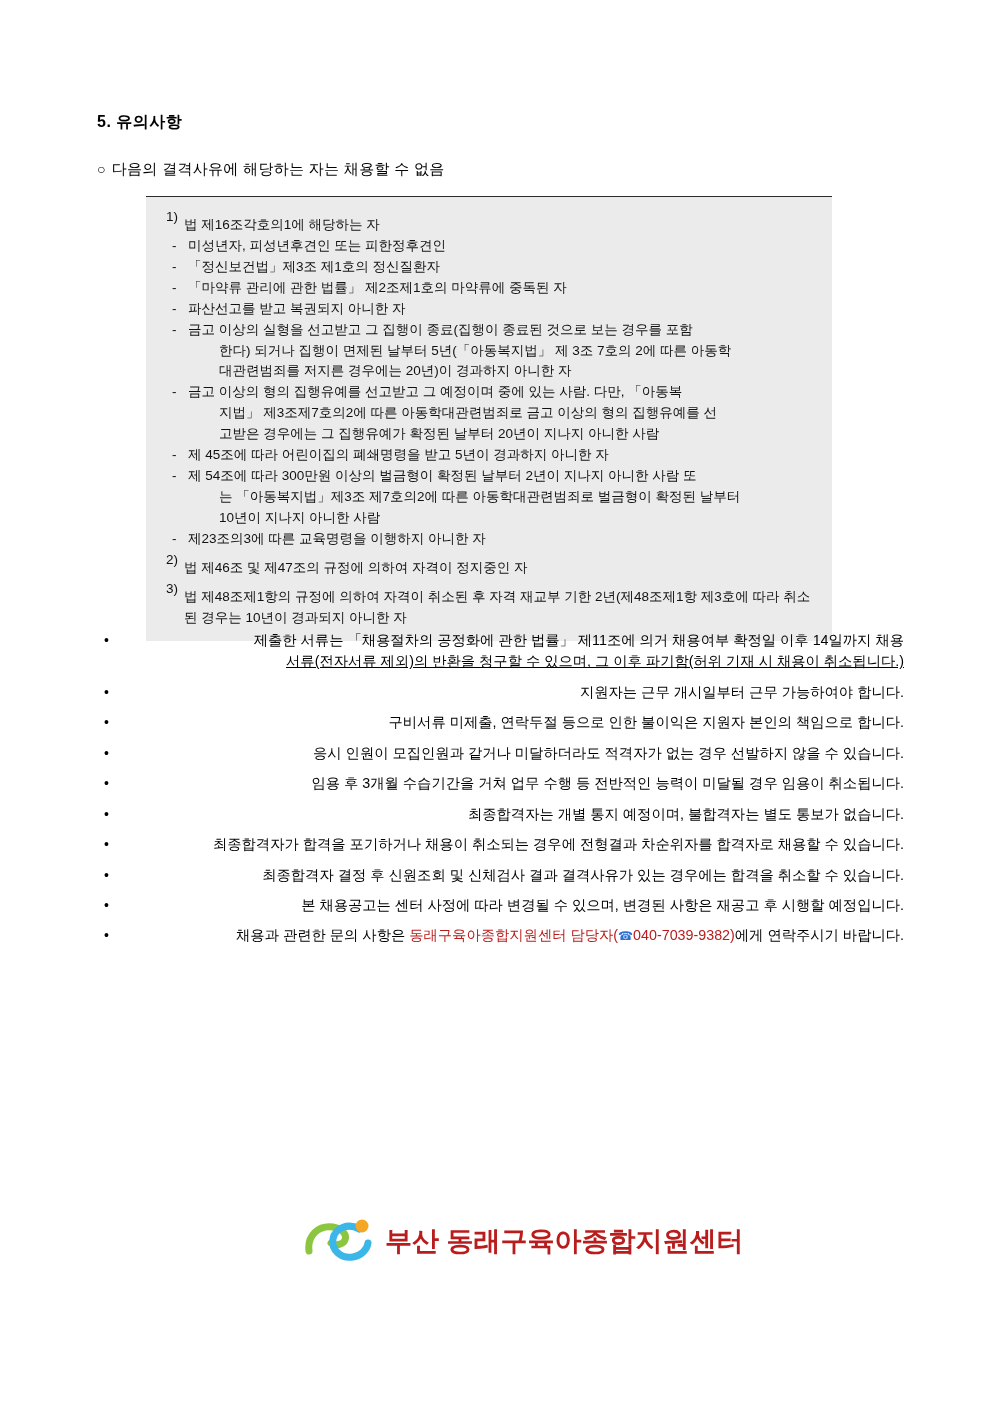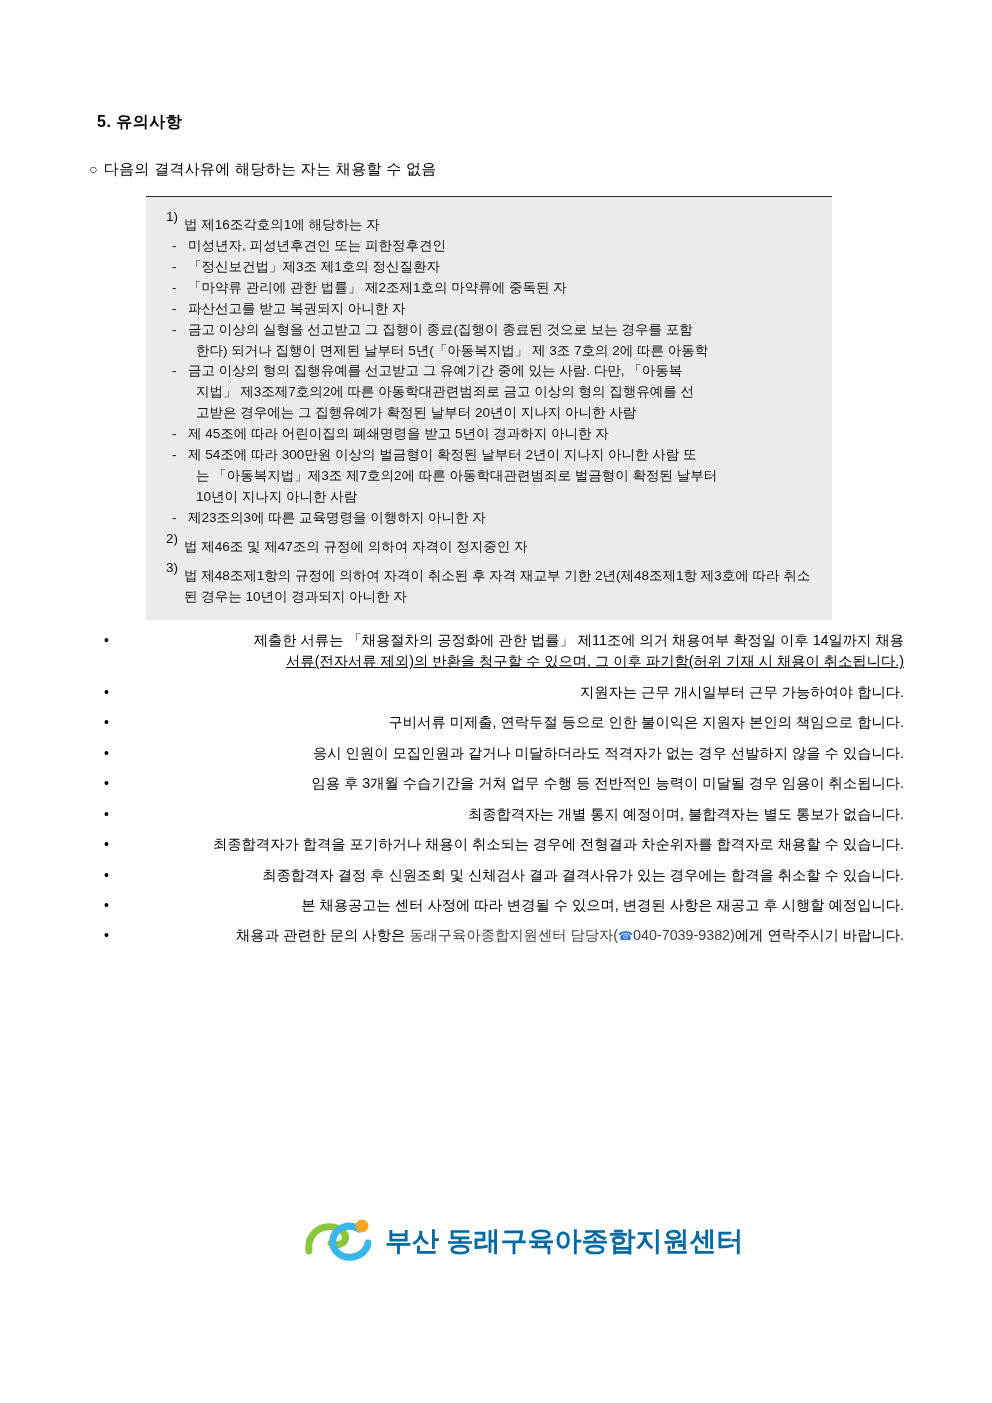--- a/index.html
+++ b/index.html
@@ -25,21 +25,21 @@
   .section-title {
     position: absolute;
     left: 97px;
     top: 112px;
     font-size: 16px;
     font-weight: bold;
     letter-spacing: 0.5px;
   }
   .bullet-circle-line {
     position: absolute;
-    left: 89px;
+    left: 97px;
     top: 160px;
     font-size: 15px;
     letter-spacing: 0.3px;
   }
   .bullet-circle-line .mark {
     margin-right: 6px;
     font-size: 14px;
   }
   .grey-box {
     position: absolute;
@@ -77,20 +77,21 @@
     width: 16px;
     flex: 0 0 16px;
   }
   .gb-subtext {
     flex: 1 1 auto;
     text-indent: 0;
   }
   .gb-subtext .cont {
     display: block;
     padding-left: 8px;
+    margin-left: 23px;
   }
   .notes {
     position: absolute;
     left: 104px;
     top: 630px;
     width: 800px;
     font-size: 14.3px;
     line-height: 1.5;
   }
   .note {
@@ -106,41 +107,41 @@
   .note-text {
     flex: 1 1 auto;
     text-align: right;
   }
   .note-text .cont {
     display: block;
     padding-left: 14px;
     text-decoration: underline;
   }
   .link-blue {
-    color: #404040;
+    color: #b91c1c;
   }
   .logo-wrap {
     position: absolute;
     left: 305px;
     top: 1215px;
     display: flex;
     align-items: center;
   }
   .logo-mark {
     position: relative;
     width: 74px;
     height: 52px;
     margin-right: 6px;
   }
   .logo-mark svg { display: block; }
   .logo-text {
     font-size: 27px;
     font-weight: bold;
     letter-spacing: 0px;
-    color: #0369a1;
+    color: #b91c1c;
   }
   .phone-icon {
     display: inline-block;
     font-size: 12px;
     color: #2d6fd4;
     vertical-align: baseline;
   }
 </style>
 </head>
 <body>
@@ -178,27 +179,28 @@
     <div class="gb-sub">
       <div class="gb-dash">-</div>
       <div class="gb-subtext">파산선고를 받고 복권되지 아니한 자</div>
     </div>
 
     <div class="gb-sub">
       <div class="gb-dash">-</div>
       <div class="gb-subtext">
         <span>금고 이상의 실형을 선고받고 그 집행이 종료(집행이 종료된 것으로 보는 경우를 포함</span>
         <span class="cont">한다) 되거나 집행이 면제된 날부터 5년(「아동복지법」 제 3조 7호의 2에 따른 아동학</span>
+        <span class="cont">대관련범죄를 저지른 경우에는 20년)이 경과하지 아니한 자</span>
       </div>
     </div>
 
     <div class="gb-sub">
       <div class="gb-dash">-</div>
       <div class="gb-subtext">
-        <span>금고 이상의 형의 집행유예를 선고받고 그 유예기간 중에 있는 사람. 다만, 「아동복</span>
+        <span>금고 이상의 형의 집행유예를 선고받고 그 예정이며 중에 있는 사람. 다만, 「아동복</span>
         <span class="cont">지법」 제3조제7호의2에 따른 아동학대관련범죄로 금고 이상의 형의 집행유예를 선</span>
         <span class="cont">고받은 경우에는 그 집행유예가 확정된 날부터 20년이 지나지 아니한 사람</span>
       </div>
     </div>
 
     <div class="gb-sub">
       <div class="gb-dash">-</div>
       <div class="gb-subtext">제 45조에 따라 어린이집의 폐쇄명령을 받고 5년이 경과하지 아니한 자</div>
     </div>
 

